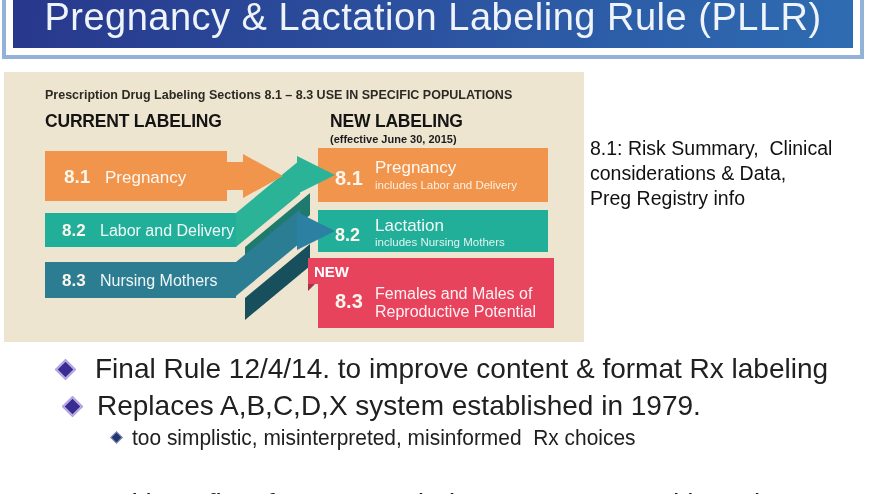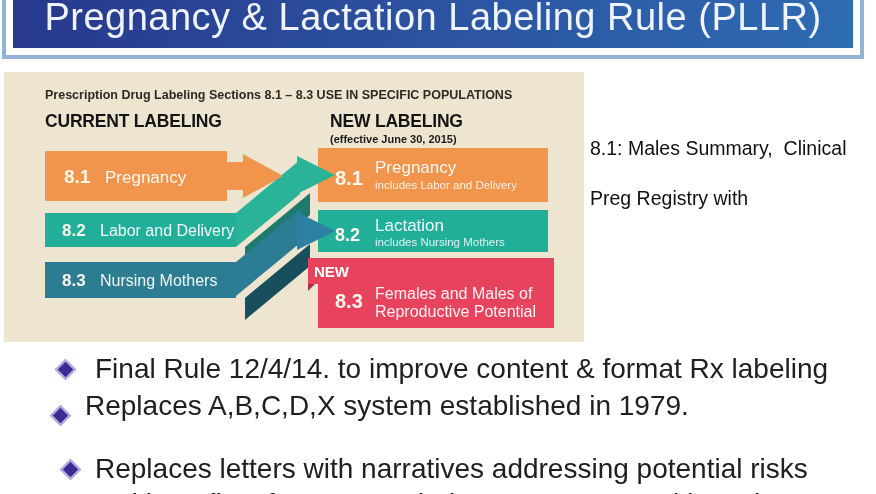--- a/index.html
+++ b/index.html
@@ -57,21 +57,21 @@
     width:11px;height:11px;transform:rotate(45deg);
     background:#3A2D92;border:2px solid #BCABE6;
     margin:10px 0 0 0;flex:0 0 auto;
   }
   .diamond-sub{
     width:7px;height:7px;transform:rotate(45deg);
     background:#23356B;border:1px solid #8FA0C8;
     margin:9px 0 0 0;flex:0 0 auto;
   }
   .b1{left:22px;top:352px;} .b1 .btext{margin-left:22px;}
-  .b2{left:17px;top:389px;align-items:flex-end;} .b2 .btext{margin-left:17px;}
+  .b2{left:29px;top:389px;} .b2 .btext{margin-left:17px;}
   .bsub{left:76px;top:424px;} .bsub .btext-sub{margin-left:11px;}
   .b3{left:27px;top:452px;} .b3 .btext{margin-left:17px;}
   .bcont{left:55px;top:487px;} .bcont .btext{margin-left:0;}
 </style>
 </head>
 <body>
 
 <div class="slide">
 
   <div class="title-frame">
@@ -135,40 +135,40 @@
         <text x="371" y="245" class="bar-label" style="font-size:16px">Reproductive Potential</text>
       </g>
 
       <polygon points="293,84 331,103 293,122" fill="#2BB398"></polygon>
       <polygon points="293,140 331,159 293,178" fill="#2C80A2"></polygon>
     </svg>
   </div>
 
   <div class="side-notes">
     <p class="note">
-      <span class="line">8.1: Males Summary,  Clinical</span><br>
-      <br>
-      <span class="line">Preg Registry with</span>
+      <span class="line">8.1: Risk Summary,  Clinical</span><br>
+      <span class="line">considerations &amp; Data,</span><br>
+      <span class="line">Preg Registry info</span>
     </p>
     <p class="note">
       <br>
     </p>
   </div>
 
   <div class="bullets">
     <div class="brow b1">
       <span class="diamond"></span>
       <span class="btext">Final Rule 12/4/14. to improve content &amp; format Rx labeling</span>
     </div>
     <div class="brow b2">
       <span class="diamond"></span>
       <span class="btext">Replaces A,B,C,D,X system established in 1979.</span>
     </div>
-    <div class="brow b3">
-      <span class="diamond"></span>
-      <span class="btext">Replaces letters with narratives addressing potential risks</span>
+    <div class="brow bsub">
+      <span class="diamond-sub"></span>
+      <span class="btext-sub">too simplistic, misinterpreted, misinformed  Rx choices</span>
     </div>
     <div class="brow bcont">
       <span class="btext">and benefits of treatment during pregnancy and lactation</span>
     </div>
   </div>
 
 </div>
 
 </body></html>

